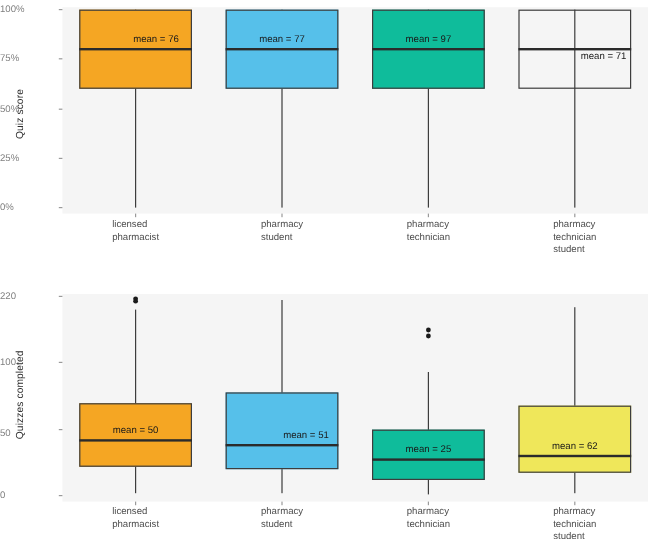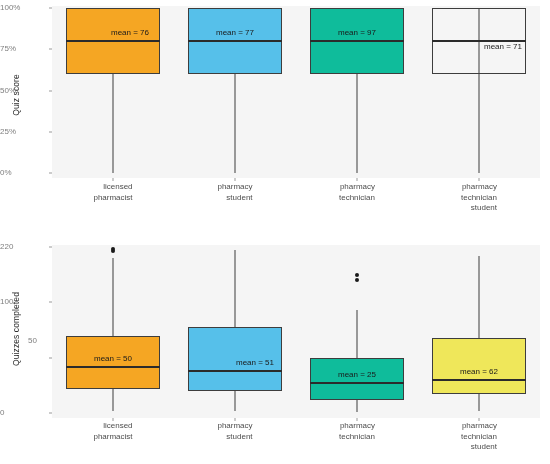--- a/index.html
+++ b/index.html
@@ -41,21 +41,21 @@
     transform:translateY(-50%);
   }
 
   
   .xtickmark{
     position:absolute;width:1px;height:3px;background:#9a9a9a;
     transform:translateX(-50%);
   }
   .xlabel{
     position:absolute;font-size:8px;color:#4d4d4d;line-height:10.5px;
-    text-align:right;transform:translateX(-50%);white-space:nowrap;
+    text-align:left;transform:translateX(-50%);white-space:nowrap;
   }
 
   
   .whisker{position:absolute;width:1px;background:#3d3d3d;transform:translateX(-50%);}
   .box{position:absolute;border:1px solid #3d3d3d;box-sizing:border-box;transform:translateX(-50%);}
   .median{position:absolute;height:2px;background:#2b2b2b;transform:translateX(-50%);}
   .meanlabel{
     position:absolute;font-size:8px;color:#1a1a1a;line-height:1;
     transform:translate(-50%,-50%);white-space:nowrap;
   }
@@ -110,21 +110,21 @@
       <div class="xlabel" style="left: 479px; top: 182px;">pharmacy<br>technician<br>student</div>
     </div>
 
   <div class="panel-wrap" id="panel-quizzes">
     <div class="axis-title-y" id="ytitle-1" style="left:8px;top:12px;height:170px;">
       <span style="width:170px;line-height:16px;">Quizzes completed</span>
     </div>
     <div class="panel" id="plot-1" style="left:52px;top:13px;width:488px;height:173px;"></div>
   <div class="ytick" style="top: 181px; left: 0px; width: 44px;">0</div>
       <div class="ytickmark" style="top: 181px; left: 49px;"></div>
-      <div class="ytick" style="top: 109px; left: 0px; width: 44px; margin-left: 28px;">50</div>
+      <div class="ytick" style="top: 129px; left: 0px; width: 44px;">50</div>
       <div class="ytickmark" style="top: 125.667px; left: 49px;"></div>
       <div class="ytick" style="top: 70.3333px; left: 0px; width: 44px;">100</div>
       <div class="ytickmark" style="top: 70.3333px; left: 49px;"></div>
       <div class="ytick" style="top: 15px; left: 0px; width: 44px;">220</div>
       <div class="ytickmark" style="top: 15px; left: 49px;"></div>
       <div class="whisker" style="left: 113px; top: 26.0667px; height: 152.72px;"></div>
       <div class="box" style="left: 113px; width: 94px; top: 103.533px; height: 53.12px; background: rgb(245, 166, 35);"></div>
       <div class="median" style="left: 113px; width: 94px; top: 133.52px;"></div>
       <div class="meanlabel" style="left: 113px; top: 126.52px;">mean = 50</div>
       <div class="outlier" style="left: 113px; top: 19.4267px;"></div>

